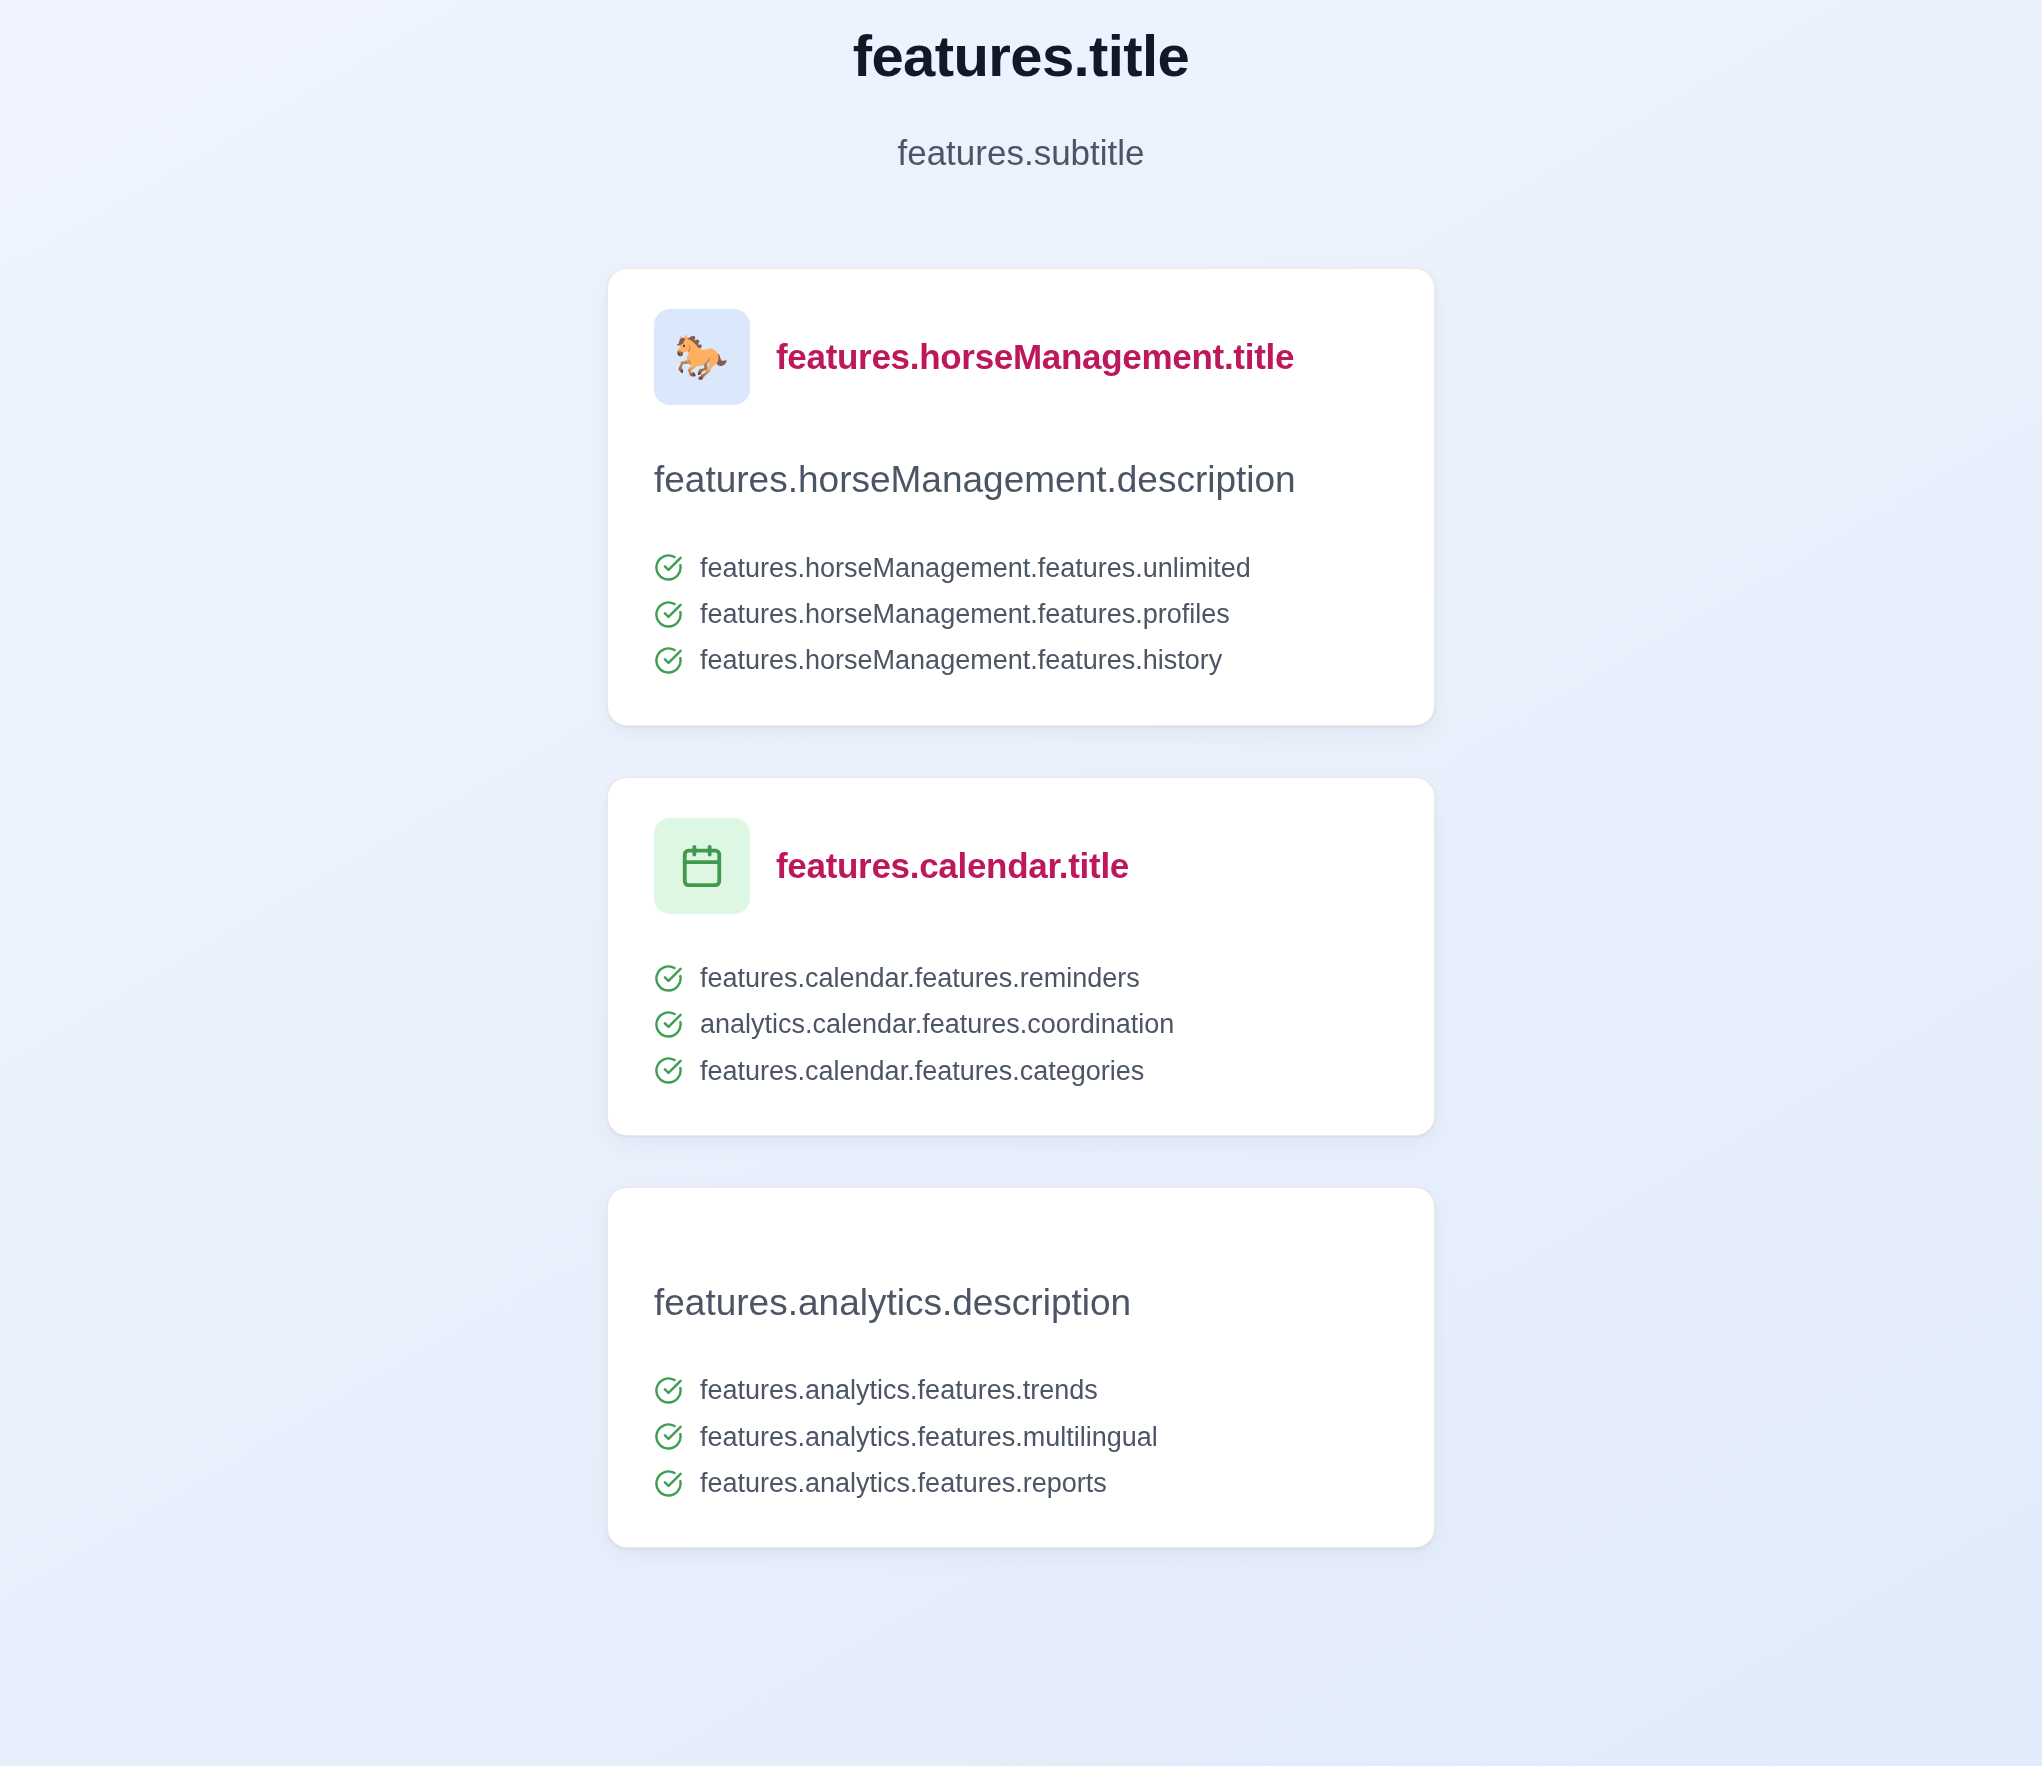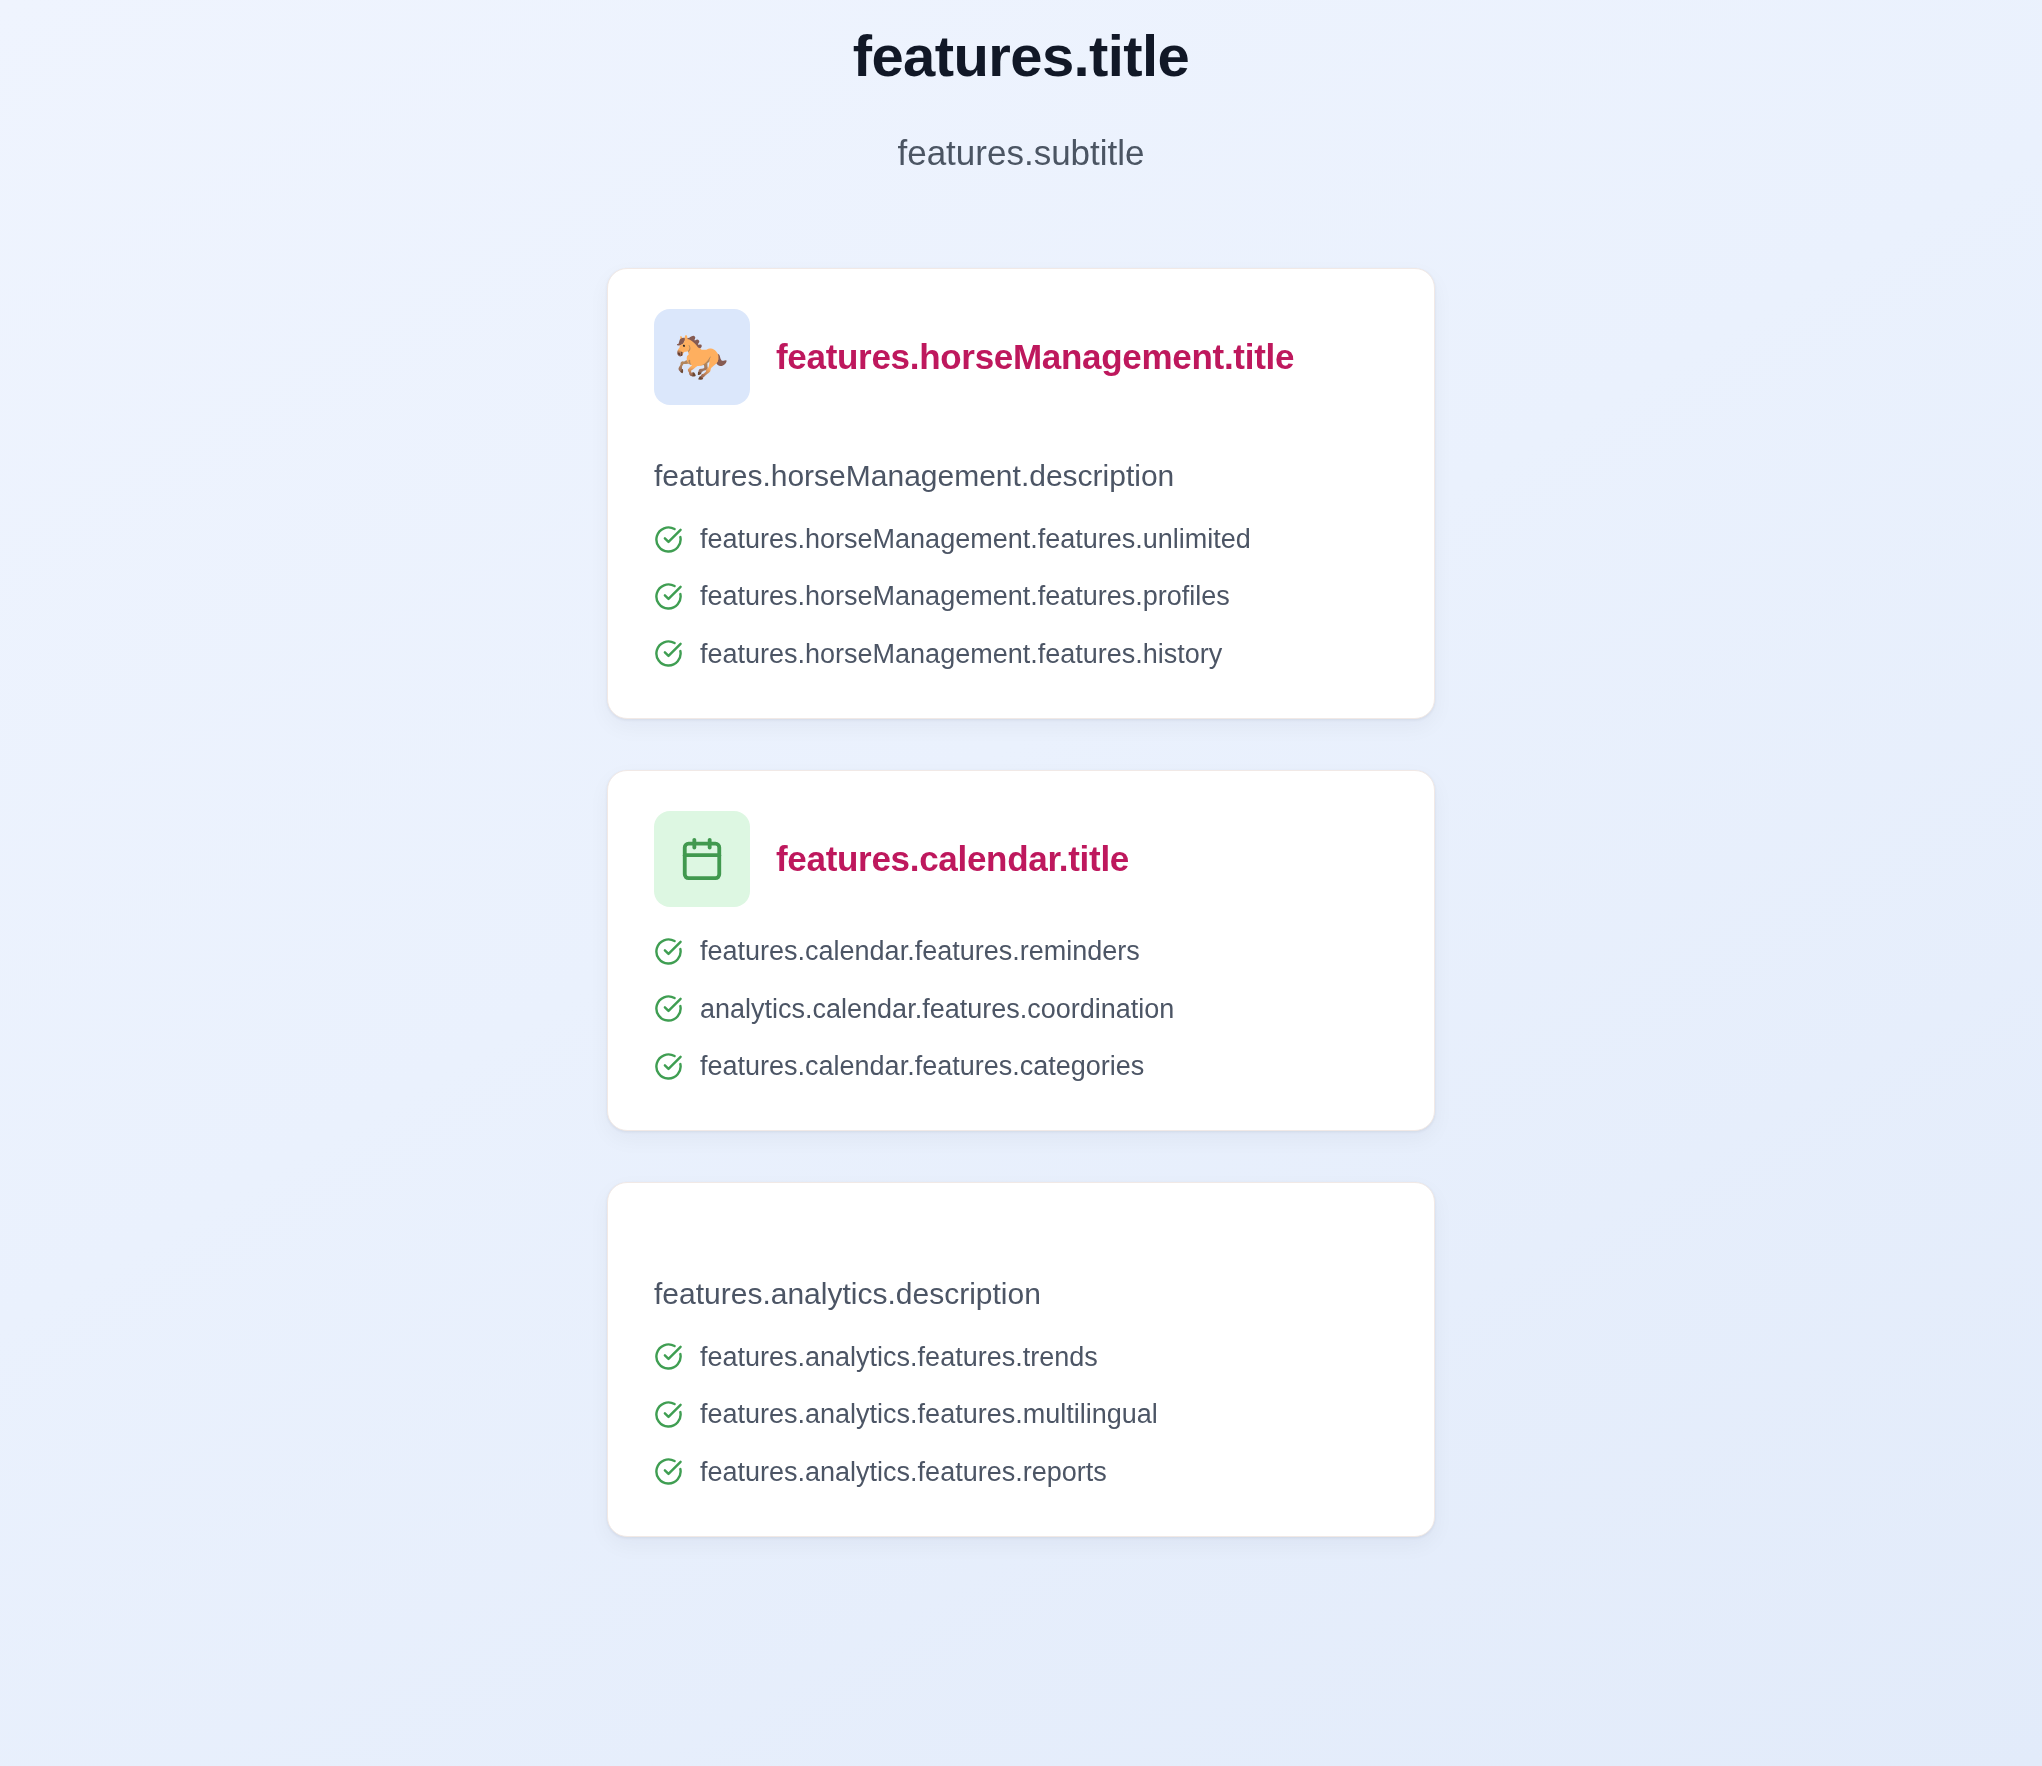--- a/index.html
+++ b/index.html
@@ -90,31 +90,31 @@
   .card-title {
     font-size: 35px;
     line-height: 1.2;
     font-weight: 700;
     letter-spacing: -0.3px;
     color: #be185d;
   }
 
   .card-desc {
     margin-top: 52px;
-    font-size: 30px;
+    font-size: 37px;
     line-height: 1.25;
     color: #4c5565;
   }
 
   .feature-list {
-    margin-top: 28px;
+    margin-top: 48px;
     list-style: none;
     display: flex;
     flex-direction: column;
-    gap: 25px;
+    gap: 14px;
   }
 
   .feature-item {
     display: flex;
     align-items: center;
     gap: 17px;
   }
 
   .check-icon {
     width: 29px;

